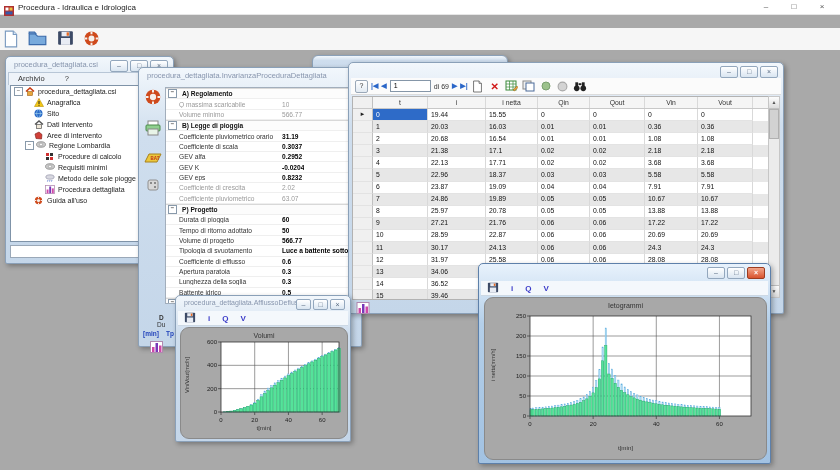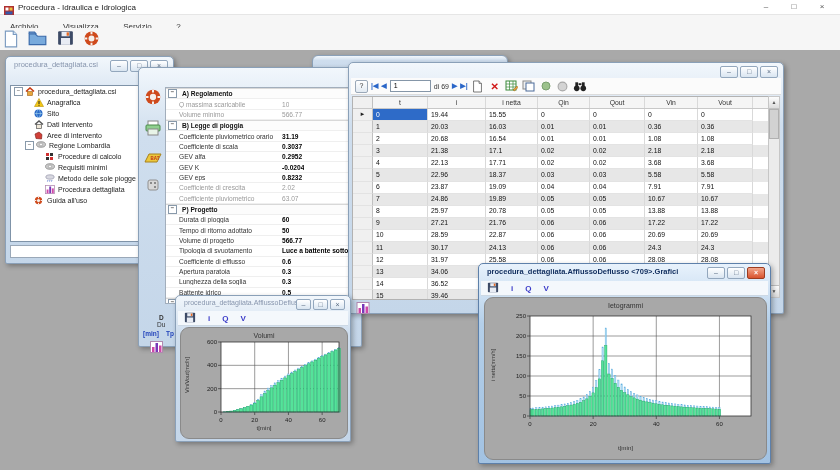--- a/index.html
+++ b/index.html
@@ -84,26 +84,20 @@
           <rect x="1.5" y="5.5" width="7" height="3" fill="#3858a8"></rect>
         </svg></span>
     <span id="apptitle">Procedura - Idraulica e Idrologica</span>
     <span class="syscaps">
       <span class="syscap">–</span>
       <span class="syscap">□</span>
       <span class="syscap">×</span>
     </span>
   </div>
 
-  <div id="menubar">
-    <span class="mitem">Archivio</span>
-    <span class="mitem">Visualizza</span>
-    <span class="mitem">Servizio</span>
-    <span class="mitem">?</span>
-  </div>
 
   <div id="toolbar">
     <span class="tbtn"><svg width="16" height="18" viewBox="0 0 14 16">
           <path d="M2 1 H9 L12 4 V15 H2 Z" fill="#fff" stroke="#7a9ac0"></path>
           <path d="M9 1 L9 4 H12" fill="#d8e8f8" stroke="#7a9ac0"></path>
         </svg></span>
     <span class="tbtn"><svg width="19" height="16" viewBox="0 0 16 13">
           <path d="M1 3 V1.5 H5.5 L7 3.2" fill="#9cc4ec" stroke="#3a6aaa"></path>
           <path d="M1 3 H6 L8 5 H15 V12 H1 Z" fill="#78aadc" stroke="#3a6aaa"></path>
         </svg></span>
@@ -124,20 +118,24 @@
 
     <div class="win" style="left:312px;top:5px;width:194px;height:18px;z-index:1;border-radius:6px 6px 0 0;"></div>
 
     <div class="win" style="left:5px;top:6px;width:167px;height:206px;z-index:2;">
       <div class="tb">procedura_dettagliata.csi</div>
       <div class="caps">
         <div class="cap">–</div>
         <div class="cap">□</div>
         <div class="cap">×</div>
       </div>
+      <div id="tree-menu">
+        <span>Archivio</span>
+        <span>?</span>
+      </div>
       <div id="tree-box">
         <div id="tree-list">
             <div class="titem" style="padding-left: 3px;">
               <div class="expbox">−</div>
               <span class="ticon"><svg width="10" height="9" viewBox="0 0 10 9">
                   <path d="M1 4.5 L5 1 L9 4.5" fill="none" stroke="#c83c14" stroke-width="1.6"></path>
                   <rect x="2.5" y="4.5" width="5" height="4" fill="#e8a83c" stroke="#a06014" stroke-width="0.6"></rect>
                 </svg></span>
               <span>procedura_dettagliata.csi</span>
             </div>
@@ -225,20 +223,21 @@
                   <path d="M8 1.5V4 M8 12v2.5 M1.5 8H4 M12 8h2.5" stroke="#f4f0ec" stroke-width="1.8"></path>
                 </svg></span>
               <span>Guida all'uso</span>
             </div>
           </div>
       </div>
       <div id="tree-foot"></div>
     </div>
 
     <div class="win" style="left:138px;top:17px;width:222px;height:278px;z-index:3;">
+      <div class="tb">procedura_dettagliata.InvarianzaProceduraDettagliata</div>
       <div class="sideicons">
         <span><svg width="18" height="18" viewBox="0 0 16 16">
               <circle cx="8" cy="8" r="6.5" fill="#cf4a1c"></circle>
               <circle cx="8" cy="8" r="2.8" fill="#f4f0ec"></circle>
               <path d="M8 1.5V4 M8 12v2.5 M1.5 8H4 M12 8h2.5" stroke="#f4f0ec" stroke-width="1.8"></path>
             </svg></span>
         <span><svg width="18" height="16" viewBox="0 0 18 16">
               <rect x="4" y="1" width="10" height="5" fill="#fff" stroke="#888"></rect>
               <rect x="2" y="5" width="14" height="6" rx="1" fill="#8fcf8f" stroke="#4a8a4a"></rect>
               <rect x="4" y="9" width="10" height="6" fill="#e8f4e8" stroke="#888"></rect>
@@ -709,21 +708,20 @@
             <rect x="135.82428571428574" y="11.68333333333333" width="2.8657142857142857" height="60.31666666666667" fill="#55e29a" stroke="#18a35d" stroke-width="0.4"></rect>
             <rect x="139.1957142857143" y="10.049999999999997" width="2.8657142857142857" height="61.95" fill="#55e29a" stroke="#18a35d" stroke-width="0.4"></rect>
             <rect x="142.56714285714287" y="8.416666666666664" width="2.8657142857142857" height="63.583333333333336" fill="#55e29a" stroke="#18a35d" stroke-width="0.4"></rect>
             <rect x="26" y="2" width="118" height="70" fill="none" stroke="#333" stroke-width="0.8"></rect>
           </svg>
         <div class="xlab" style="top:96px;">t[min]</div>
       </div>
     </div>
 
     <div class="win active" style="left:478px;top:213px;width:291px;height:199px;z-index:6;">
-      <div class="tb">procedura_dettagliata.AfflussoDeflusso &lt;709&gt;.Grafici</div>
       <div class="caps">
         <div class="cap">–</div>
         <div class="cap">□</div>
         <div class="cap red">×</div>
       </div>
       <div class="gmenu" style="top:17px;">
         <span><svg width="12" height="11" viewBox="0 0 15 14">
               <rect x="1" y="1" width="13" height="12" rx="1" fill="#3c4a66"></rect>
               <rect x="4" y="1.5" width="7" height="4" fill="#e8ecf4"></rect>
               <rect x="8.5" y="2" width="2" height="3" fill="#e86820"></rect>

